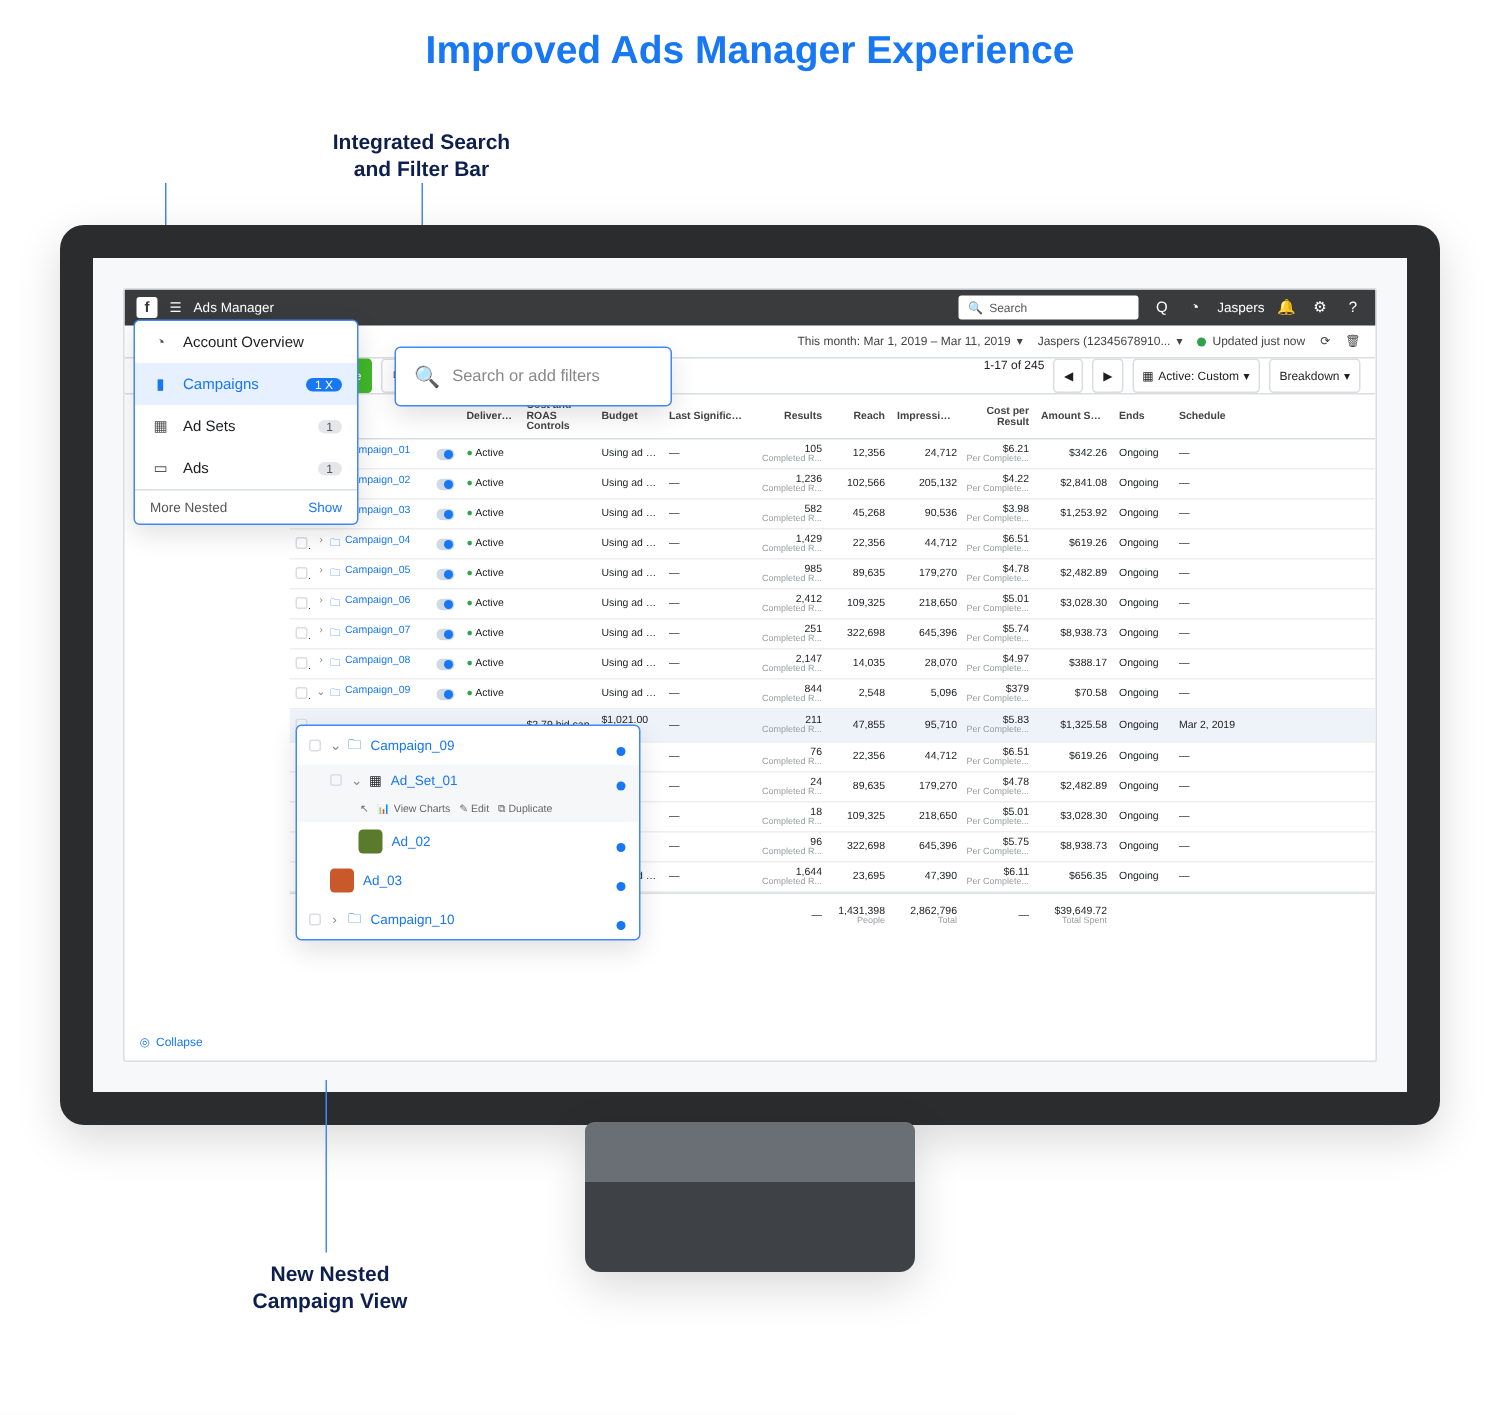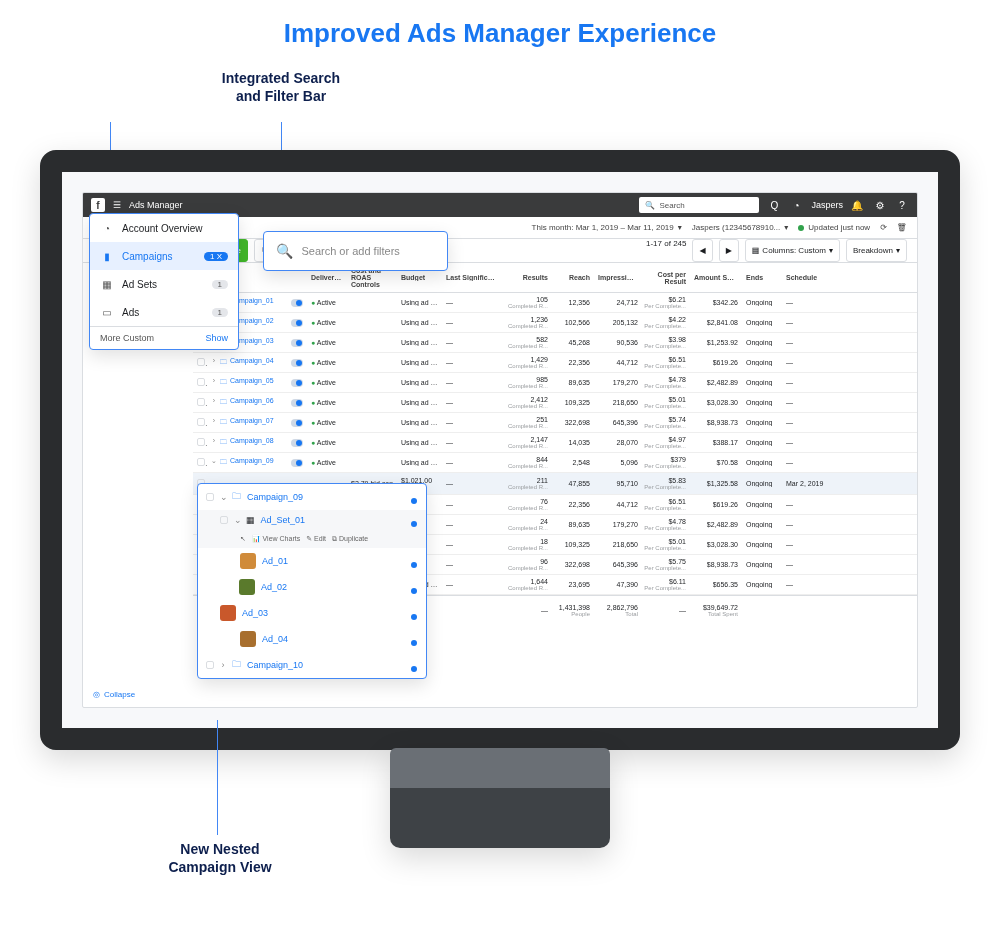--- a/index.html
+++ b/index.html
@@ -84,21 +84,21 @@
   .popnest .tg{margin-left:auto}
   .collapse{position:absolute;bottom:8px;left:10px;font-size:8px;color:var(--blue);display:flex;align-items:center;gap:4px}
   .totals{height:30px;display:flex;align-items:center;font-size:7px;border-top:1px solid var(--border)}
 </style>
 </head>
 <body>
 <div class="canvas">
 
 <div class="headline">Improved Ads Manager Experience</div>
 
-<div class="callout" style="top:69px;left:196px;width:170px;white-space:pre-line">Integrated Search
+<div class="callout" style="top:85px;left:196px;width:170px;white-space:pre-line">Integrated Search
 and Filter Bar</div>
 <div class="line-v" style="top:122px;left:110px;height:60px"></div>
 <div class="line-v" style="top:122px;left:281px;height:73px"></div>
 
 <div class="monitor">
   <div class="screen">
 
     <div class="topbar">
       <div class="logo">f</div>
       <span>☰</span>
@@ -130,21 +130,21 @@
       <div style="width:104px"></div>
       <div class="btn green">
             <span>+ Create</span>
           </div>
       <div class="btn">↳ <span>Export</span> ▾</div>
       <div class="btn">…</div>
       <div class="spacer"></div>
       <span>1-17 of 245</span>
       <div class="btn">◀</div>
       <div class="btn">▶</div>
-      <div class="btn">▦ <span>Columns: Custom</span> ▾</div>
+      <div class="btn">▦ <span>Active: Custom</span> ▾</div>
       <div class="btn"><span>Breakdown</span> ▾</div>
     </div>
 
     <div class="tablewrap">
       <div class="thead">
         <div class="th c-ck"></div>
         <div class="th c-nm"><span>Name</span> ⇵</div>
         <div class="th c-sw"></div>
         <div class="th c-dlv"><span>Delivery</span> ↑</div>
         <div class="th c-croas" style="white-space:pre-line">Cost and
@@ -687,21 +687,21 @@
         <span class="icn">▦</span>
         <span>Ad Sets</span>
         <span class="badge">1</span>
       </div>
       <div class="row">
         <span class="icn">▭</span>
         <span>Ads</span>
         <span class="badge">1</span>
       </div>
       <div class="foot">
-        <span>More Custom</span>
+        <span>More Nested</span>
         <span style="color:var(--blue);cursor:pointer">Show</span>
       </div>
     </div>
 
     <div class="popsearch">
       <span style="font-size:14px;color:#555">🔍</span>
       <span>Search or add filters</span>
     </div>
 
     <div class="popnest">
@@ -719,38 +719,28 @@
         <span class="nm">Ad_Set_01</span>
         <span class="tg"><span class="toggle"></span></span>
       </div>
       <div class="nrow" style="padding-left:42px;background:#f6f7f9;font-size:7px;color:#666">
         <span>↖</span>
         <span>📊 <span>View Charts</span></span>
         <span>✎ <span>Edit</span></span>
         <span>⧉ <span>Duplicate</span></span>
       </div>
       <div id="nestads">
-            <div class="nrow" style="padding-left:42px">
-     <span class="thumb" style="background:#d08b3a"></span>
-     <span class="nm">Ad_01</span>
-     <span class="tg"><span class="toggle"></span></span>
-   </div>
             <div class="nrow" style="padding-left:41px">
      <span class="thumb" style="background:#5a7a2c"></span>
      <span class="nm">Ad_02</span>
      <span class="tg"><span class="toggle"></span></span>
    </div>
             <div class="nrow" style="padding-left:22px">
      <span class="thumb" style="background:#c9582b"></span>
      <span class="nm">Ad_03</span>
-     <span class="tg"><span class="toggle"></span></span>
-   </div>
-            <div class="nrow" style="padding-left:42px">
-     <span class="thumb" style="background:#a86f2e"></span>
-     <span class="nm">Ad_04</span>
      <span class="tg"><span class="toggle"></span></span>
    </div>
           </div>
       <div class="nrow">
         <span class="ck"></span>
             <span class="caret">›</span>
             <span class="folder">🗀</span>
         <span class="nm">Campaign_10</span>
         <span class="tg"><span class="toggle"></span></span>
       </div>

